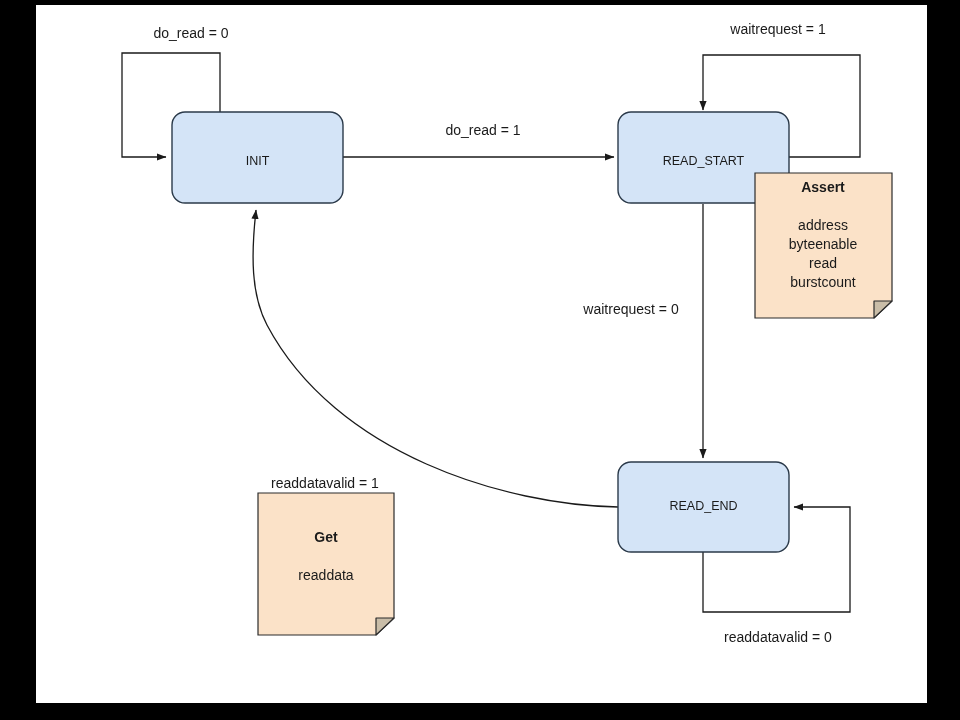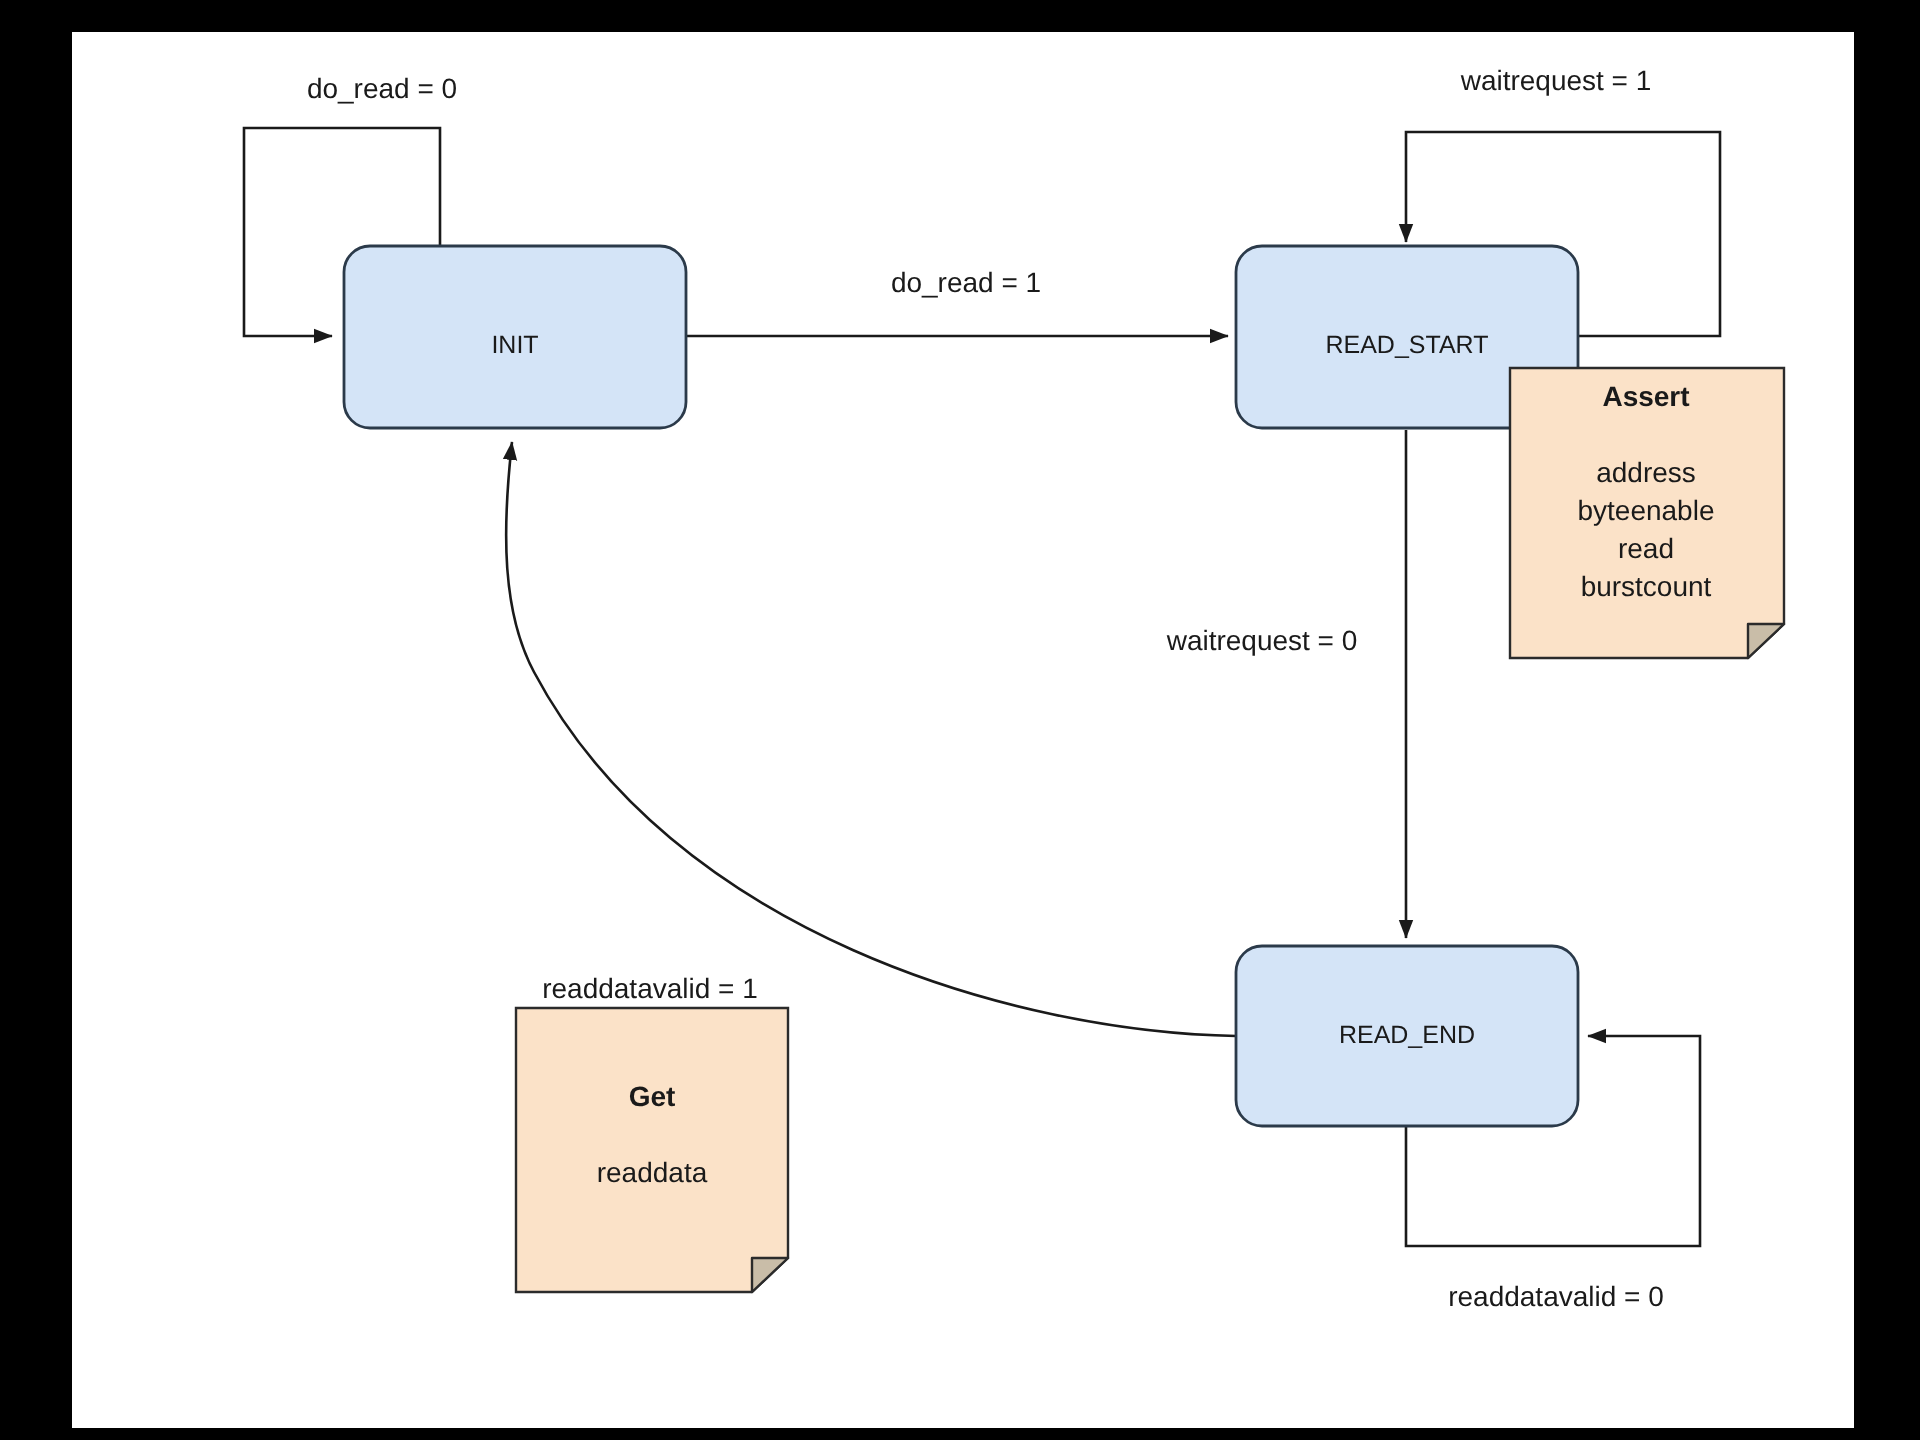--- a/index.html
+++ b/index.html
@@ -20,21 +20,20 @@
     background: #000000;
   }
   #canvas {
     position: absolute;
     left: 36px;
     top: 5px;
     width: 891px;
     height: 698px;
     background: #ffffff;
     overflow: hidden;
-    margin-top: 11px;
   }
   #diagram-svg {
     position: absolute;
     left: 0;
     top: 0;
   }
   .node-label {
     font-family: "Liberation Sans", sans-serif;
     font-size: 12.5px;
     fill: #1a1a1a;

